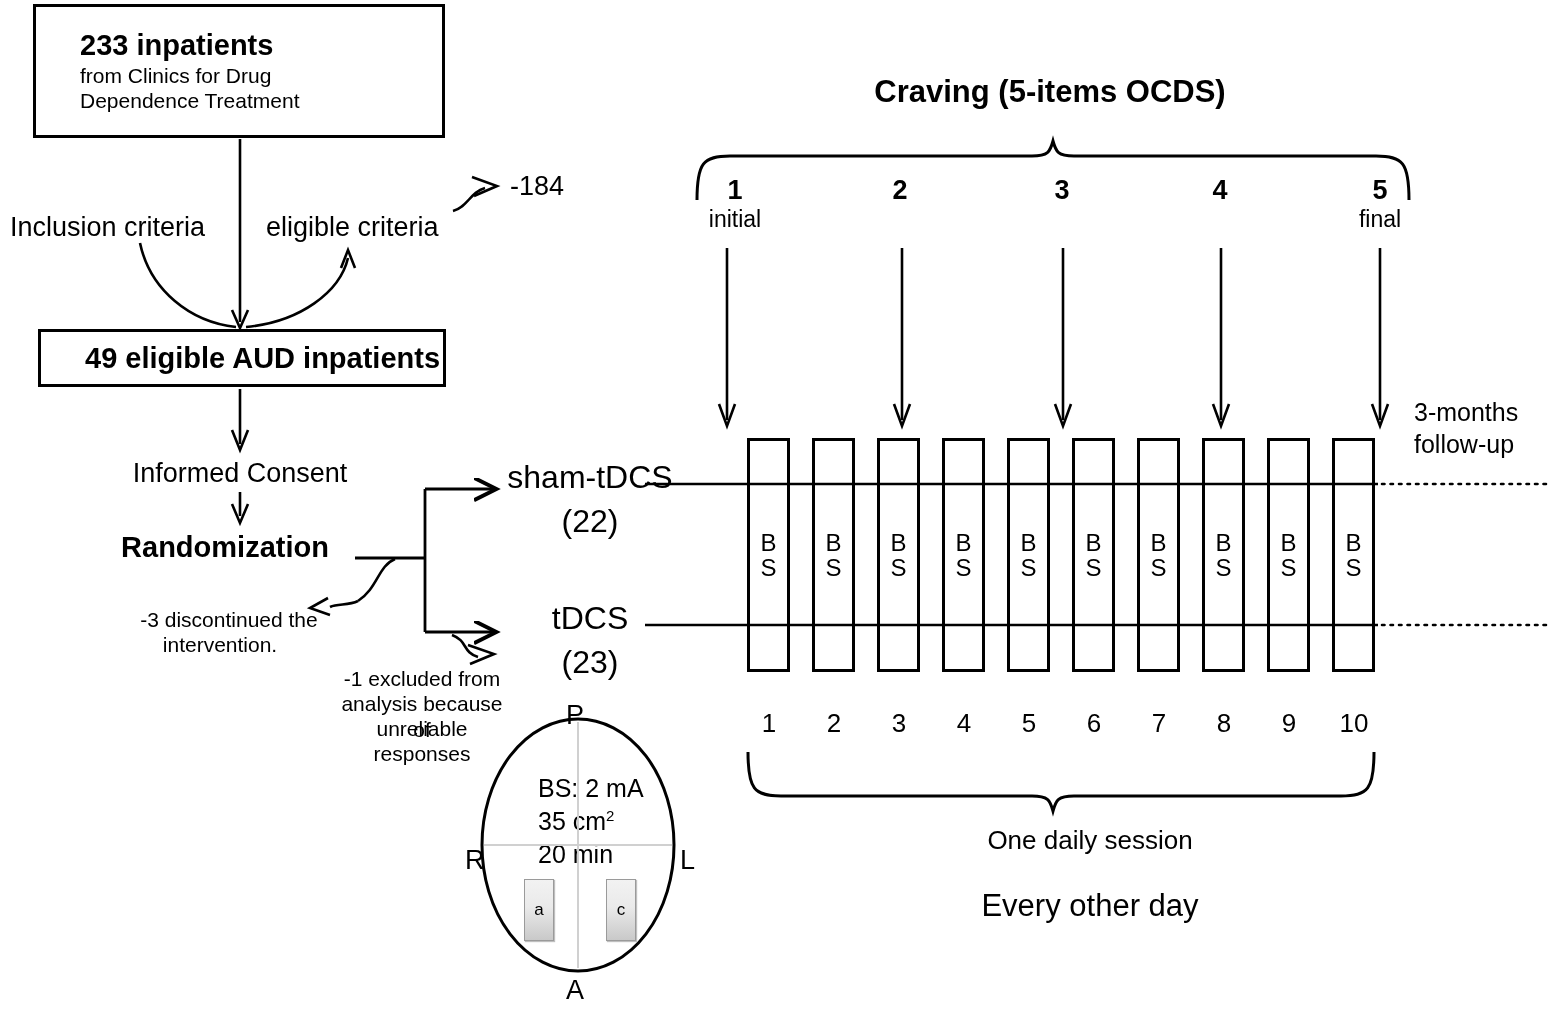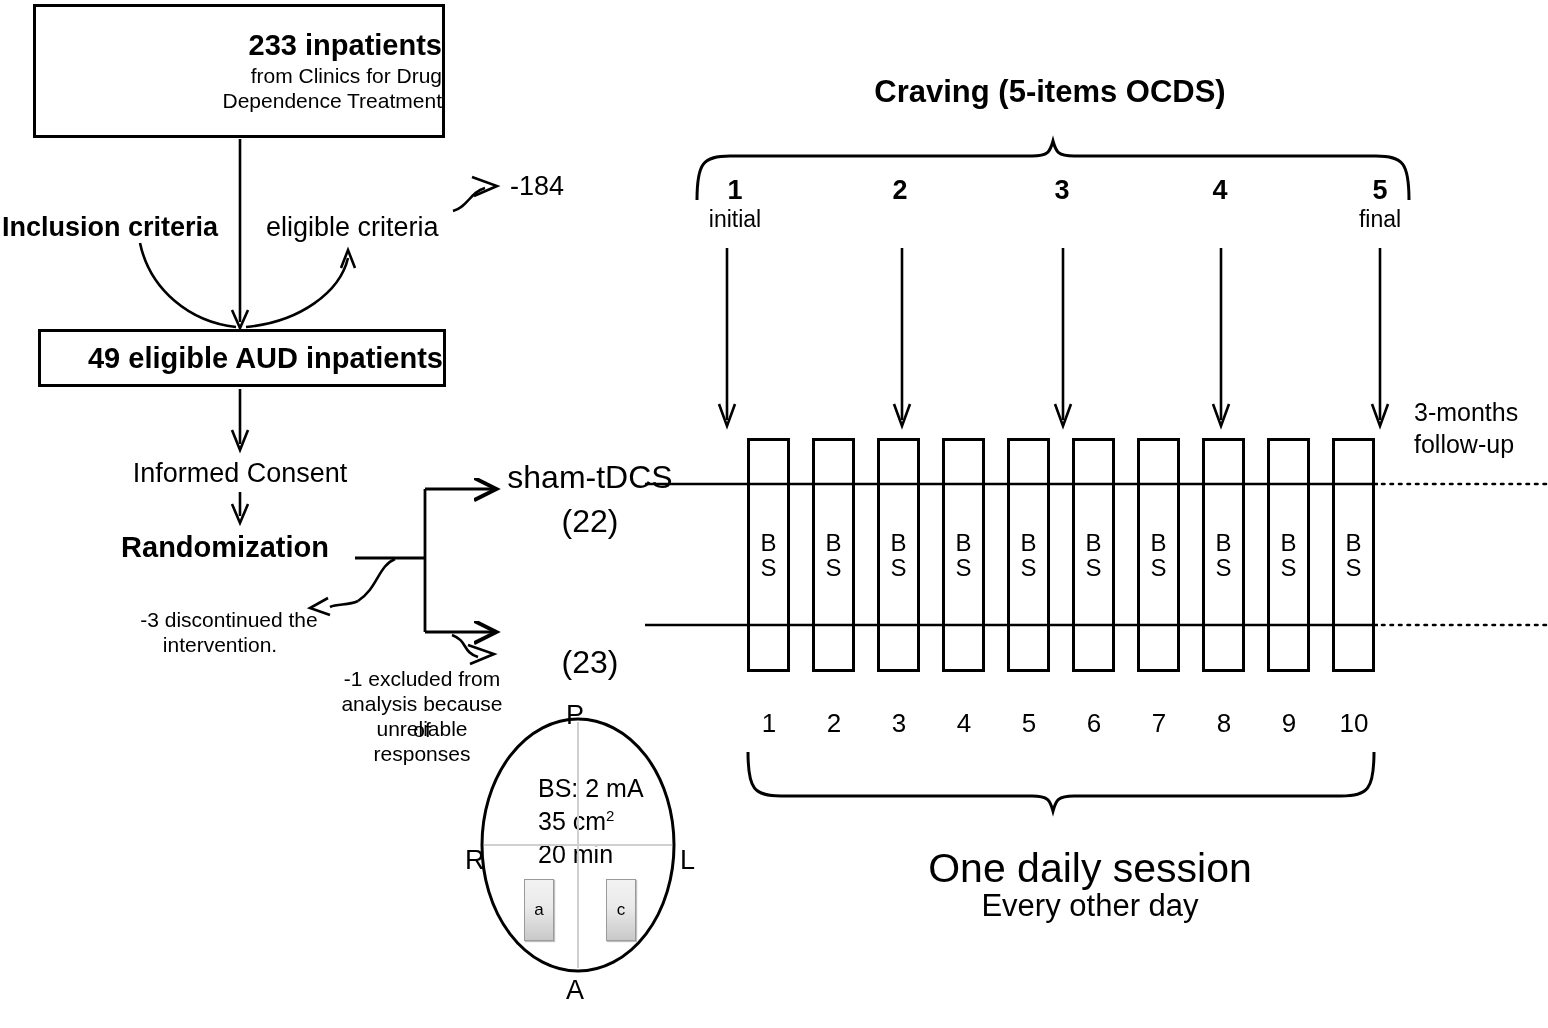--- a/index.html
+++ b/index.html
@@ -4,21 +4,21 @@
 <style>
   html,body{margin:0;padding:0;background:#ffffff;}
   body{width:1548px;height:1028px;overflow:hidden;
        font-family:"Liberation Sans","DejaVu Sans",sans-serif;color:#000;}
   #stage{position:relative;width:1548px;height:1028px;}
   svg.layer{position:absolute;left:0;top:0;width:1548px;height:1028px;pointer-events:none;}
   .abs{position:absolute;}
   .ctr{text-align:center;}
   
   .flowbox{border:3px solid #000;background:#fff;box-sizing:border-box;
-           display:flex;flex-direction:column;align-items:flex-end;justify-content:center;}
+           display:flex;flex-direction:column;align-items:flex-start;justify-content:center;padding-left:44px;}
   .b1{font-weight:bold;font-size:29px;line-height:1.18;}
   .n1{font-weight:normal;font-size:21px;line-height:1.22;}
   .lbl{font-size:27px;line-height:1.2;}
   .small{font-size:21px;line-height:1.25;}
   .grp{font-weight:normal;font-size:32px;line-height:1.12;}
   .craving-title{font-weight:bold;font-size:31px;}
   .cnum{font-weight:bold;font-size:27px;}
   .csub{font-size:23px;}
   .snum{font-size:26px;}
   .bslabel{font-size:24px;line-height:1.05;text-align:center;}
@@ -35,21 +35,21 @@
 <body>
 
 <div id="stage">
 
   <div class="abs flowbox" style="left:33px;top:4px;width:412px;height:134px;">
     <div class="b1">233 inpatients</div>
     <div class="n1">from Clinics for Drug</div>
     <div class="n1">Dependence Treatment</div>
   </div>
 
-  <div class="abs lbl" style="left:2px;top:211px;font-weight:bold;">Inclusion criteria</div>
+  <div class="abs lbl" style="left:10px;top:211px;">Inclusion criteria</div>
   <div class="abs lbl" style="left:266px;top:211px;">eligible criteria</div>
   <div class="abs lbl" style="left:510px;top:170px;">-184</div>
 
   <div class="abs flowbox" style="left:38px;top:329px;width:408px;height:58px;">
     <div class="b1">49 eligible AUD inpatients</div>
   </div>
 
   <div class="abs lbl ctr" style="left:90px;top:457px;width:300px;">Informed Consent</div>
 
   <div class="abs b1 ctr" style="left:80px;top:530px;width:290px;">Randomization</div>
@@ -58,20 +58,21 @@
   <div class="abs small ctr" style="left:120px;top:632px;width:200px;">intervention.</div>
 
   <div class="abs small ctr" style="left:332px;top:666px;width:180px;">-1 excluded from</div>
   <div class="abs small ctr" style="left:332px;top:691px;width:180px;">analysis because of</div>
   <div class="abs small ctr" style="left:332px;top:716px;width:180px;">unreliable</div>
   <div class="abs small ctr" style="left:332px;top:741px;width:180px;">responses</div>
 
   <div class="abs grp ctr" style="left:480px;top:460px;width:220px;">sham-tDCS</div>
   <div class="abs grp ctr" style="left:480px;top:504px;width:220px;">(22)</div>
 
+  <div class="abs grp ctr" style="left:480px;top:601px;width:220px;">tDCS</div>
   <div class="abs grp ctr" style="left:480px;top:645px;width:220px;">(23)</div>
 
   <div class="abs axl ctr" style="left:555px;top:700px;width:40px;">P</div>
   <div class="abs axl ctr" style="left:555px;top:975px;width:40px;">A</div>
   <div class="abs axl" style="left:465px;top:845px;">R</div>
   <div class="abs axl" style="left:680px;top:845px;">L</div>
 
   <div class="abs headtxt" style="left:538px;top:772px;">BS: 2 mA</div>
   <div class="abs headtxt" style="left:538px;top:805px;">
     <span>35 cm</span><sup style="font-size:15px;">2</sup>
@@ -176,21 +177,21 @@
   <div class="abs snum ctr" style="left:998px;top:708px;width:62px;">5</div>
   <div class="abs snum ctr" style="left:1063px;top:708px;width:62px;">6</div>
   <div class="abs snum ctr" style="left:1128px;top:708px;width:62px;">7</div>
   <div class="abs snum ctr" style="left:1193px;top:708px;width:62px;">8</div>
   <div class="abs snum ctr" style="left:1258px;top:708px;width:62px;">9</div>
   <div class="abs snum ctr" style="left:1323px;top:708px;width:62px;">10</div>
 
   <div class="abs headtxt" style="left:1414px;top:396px;">3-months</div>
   <div class="abs headtxt" style="left:1414px;top:428px;">follow-up</div>
 
-  <div class="abs ctr" style="left:880px;top:845px;width:420px;font-size:41px;">One daily session</div>
+  <div class="abs ctr" style="left:880px;top:825px;width:420px;font-size:26px;">One daily session</div>
   <div class="abs ctr" style="left:880px;top:888px;width:420px;font-size:31px;">Every other day</div>
 
   <svg class="layer" viewBox="0 0 1548 1028" xmlns="http://www.w3.org/2000/svg">
     <defs>
       <marker id="ah" markerWidth="10" markerHeight="10" refX="7.5" refY="4" orient="auto" markerUnits="strokeWidth">
         <path d="M0,0 L8,4 L0,8" fill="none" stroke="#000" stroke-width="1.4"></path>
       </marker>
       <marker id="ahv" markerWidth="12" markerHeight="12" refX="5" refY="9.5" orient="auto" markerUnits="strokeWidth">
         <path d="M0.6,0 L5,9.5 L9.4,0" fill="none" stroke="#000" stroke-width="1.3"></path>
       </marker>

